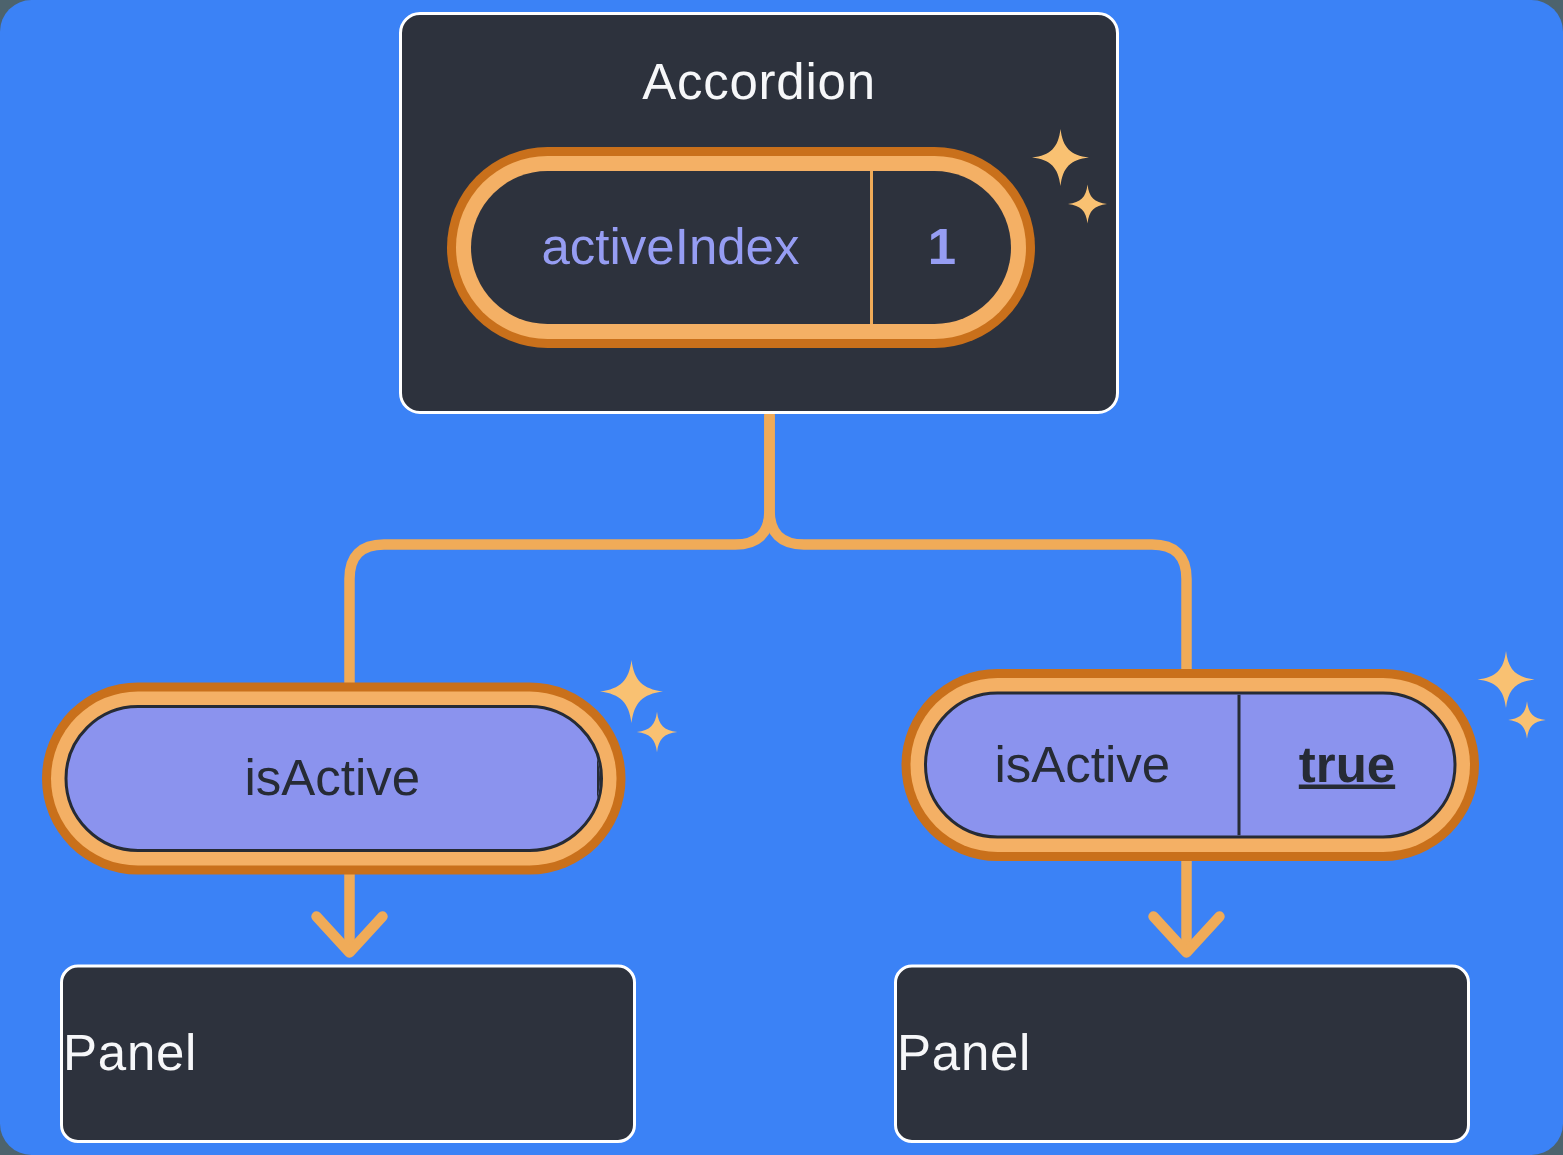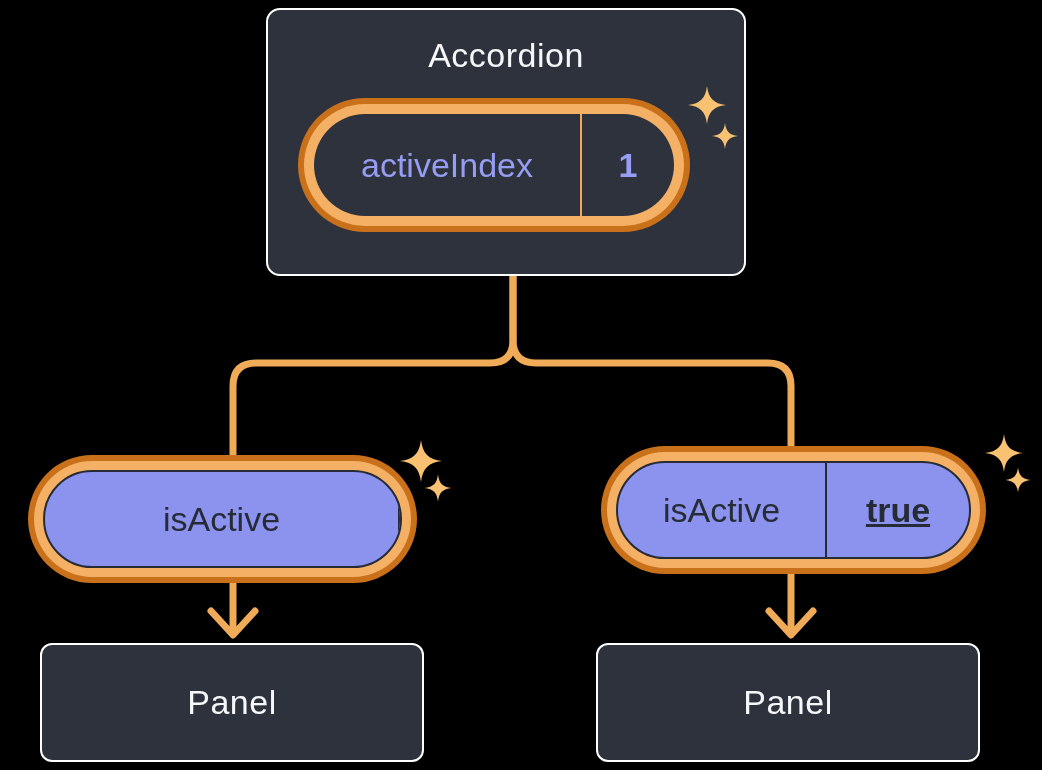--- a/index.html
+++ b/index.html
@@ -1,33 +1,33 @@
 <!DOCTYPE html>
 <html><head>
 <meta charset="utf-8">
 <style>
   html,body{margin:0;padding:0;background:#4d636d;}
   .canvas{
     position:relative;width:1042px;height:770px;overflow:hidden;
-    background:#000000;font-family:"Liberation Sans",sans-serif;
+    background:#3b82f6;font-family:"Liberation Sans",sans-serif;border-radius:21px;
   }
   .layer{position:absolute;left:0;top:0;width:1042px;height:770px;}
   
   .node{
     position:absolute;background:#2d323d;border:2px solid #ffffff;
     border-radius:14px;box-sizing:border-box;
   }
   .root-node{left:266px;top:8px;width:480px;height:268px;}
   .root-title{
     margin-top:26px;text-align:center;color:#f6f7f9;
     font-size:34px;font-weight:500;letter-spacing:.5px;
   }
   .panel-node{
     top:643px;width:384px;height:119px;border-radius:12px;
-    display:flex;align-items:center;justify-content:center;
+    display:flex;align-items:center;
   }
   .panel-left{left:40px;}
   .panel-right{left:596px;}
   .panel-title{color:#f6f7f9;font-size:34px;letter-spacing:.5px;}
   
   .pill-outer{
     position:absolute;background:#c9701b;border-radius:70px;
     padding:6px;box-sizing:border-box;
   }
   .pill-mid{

